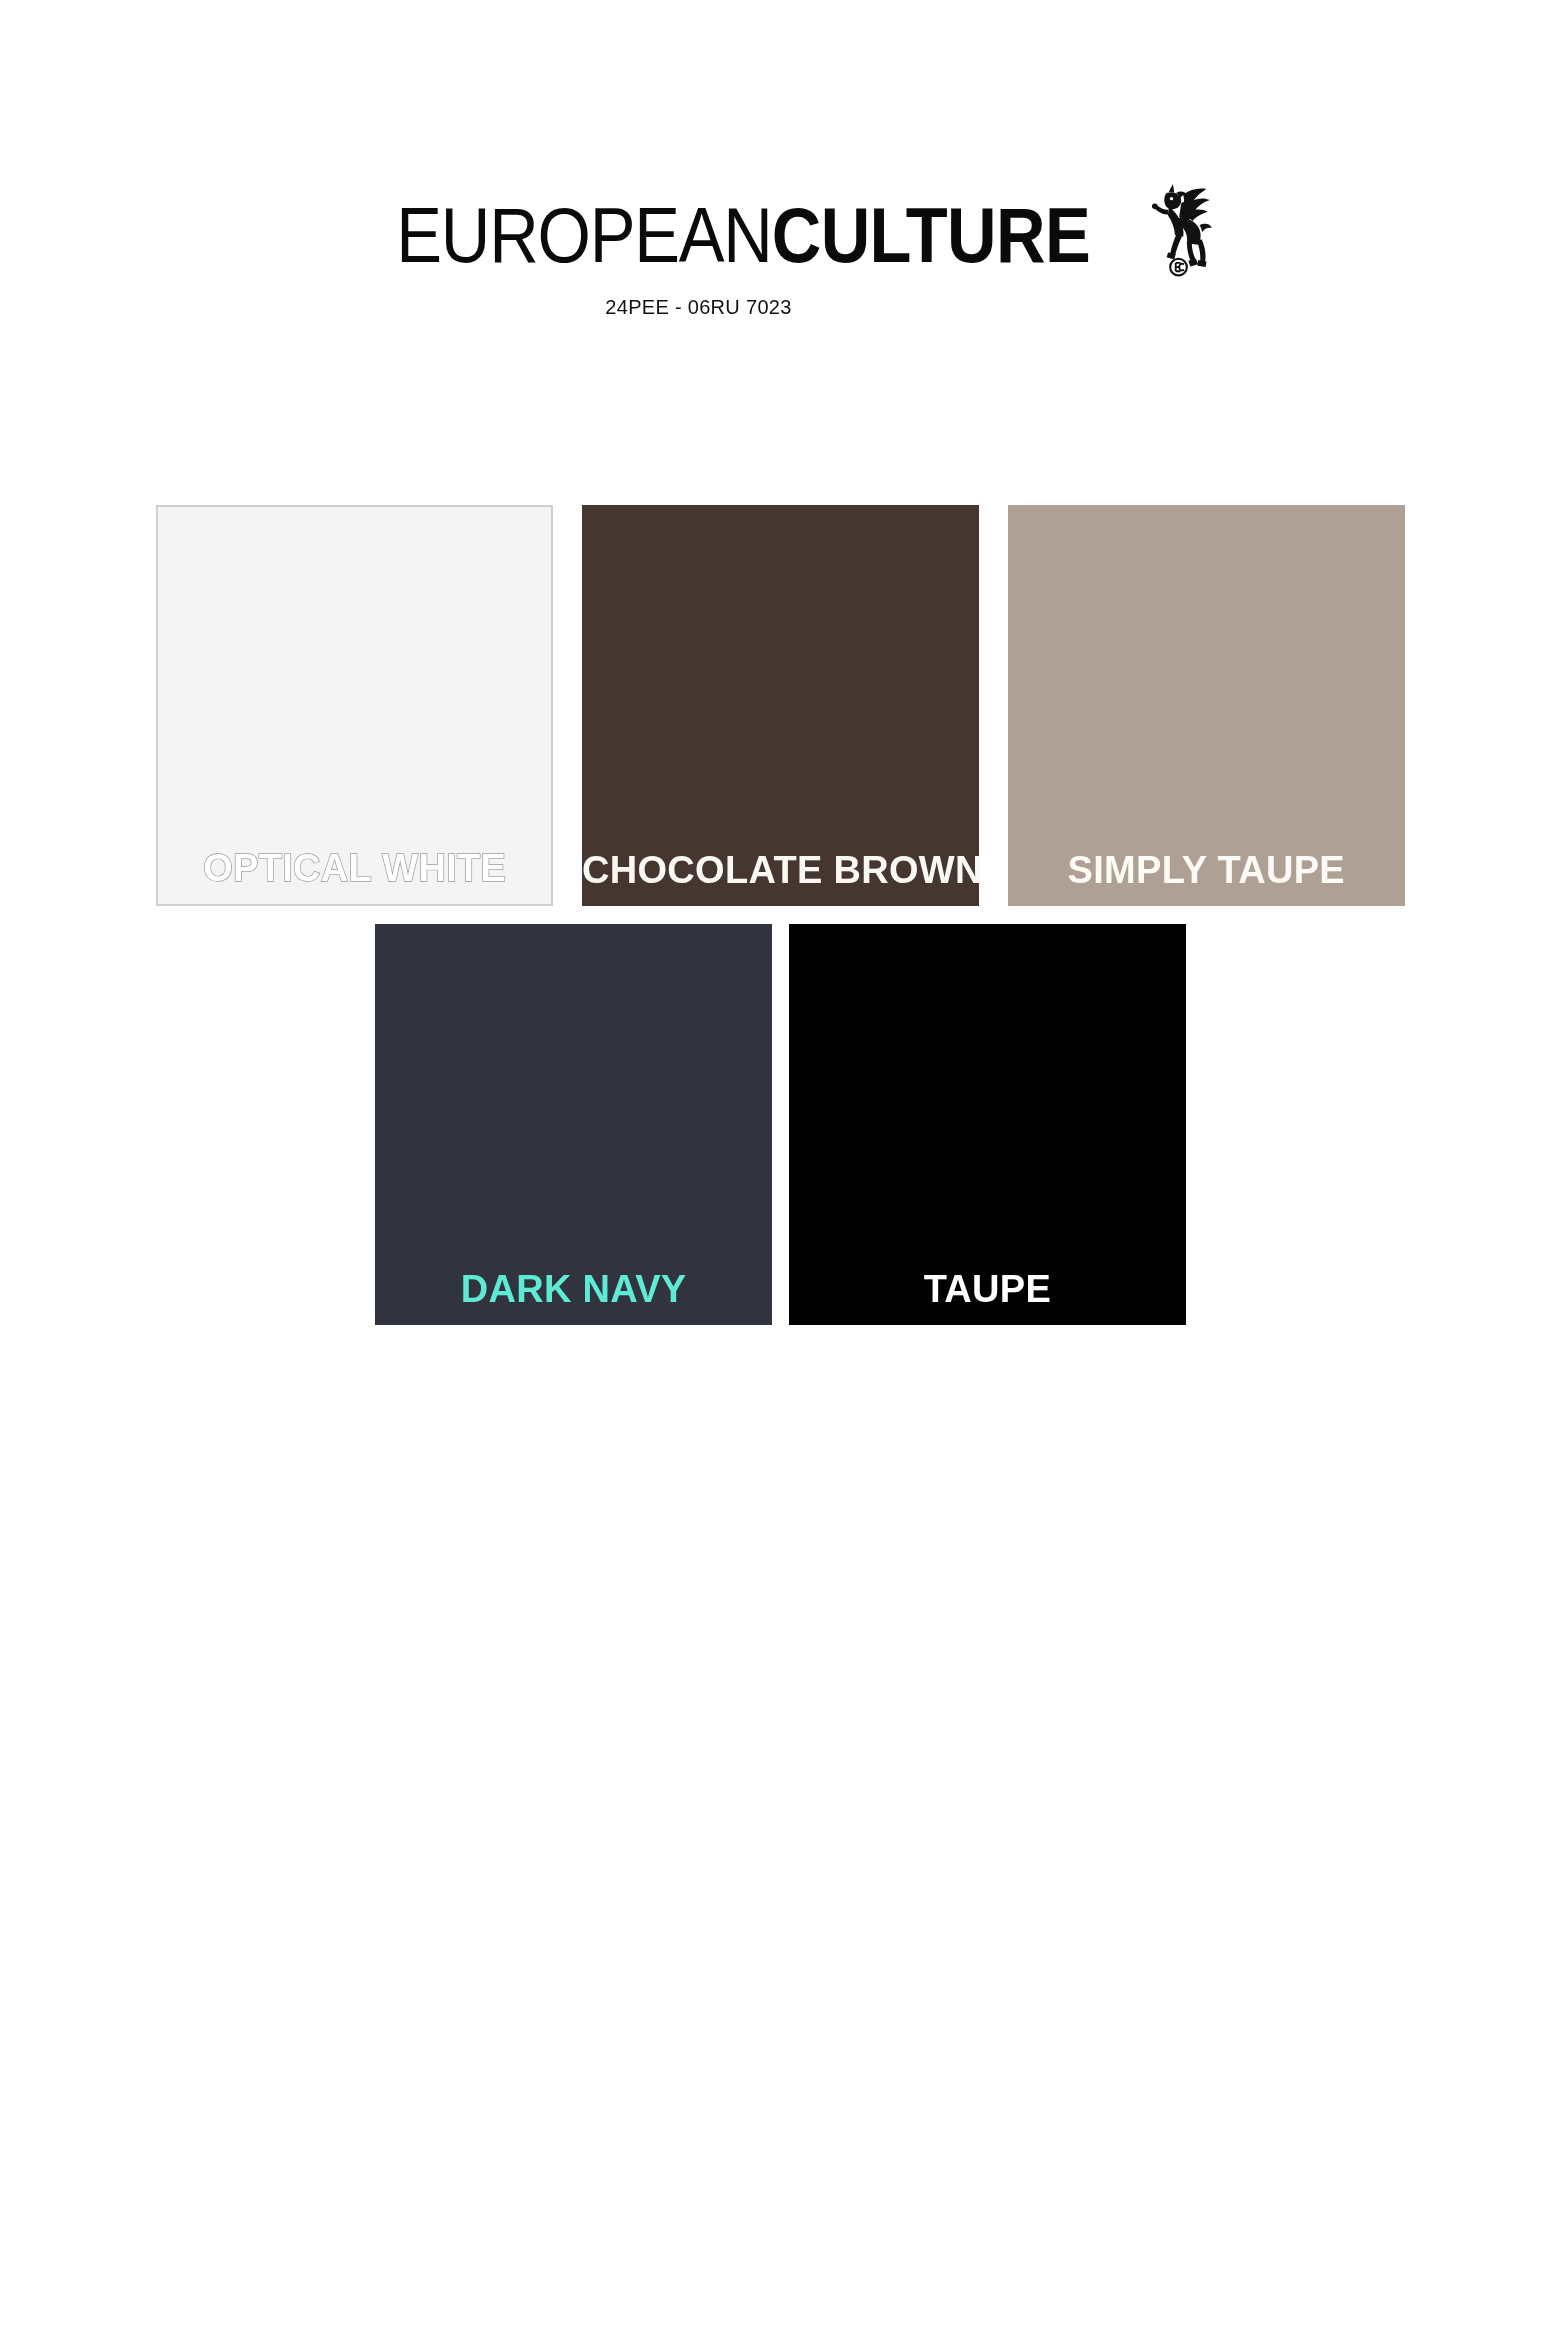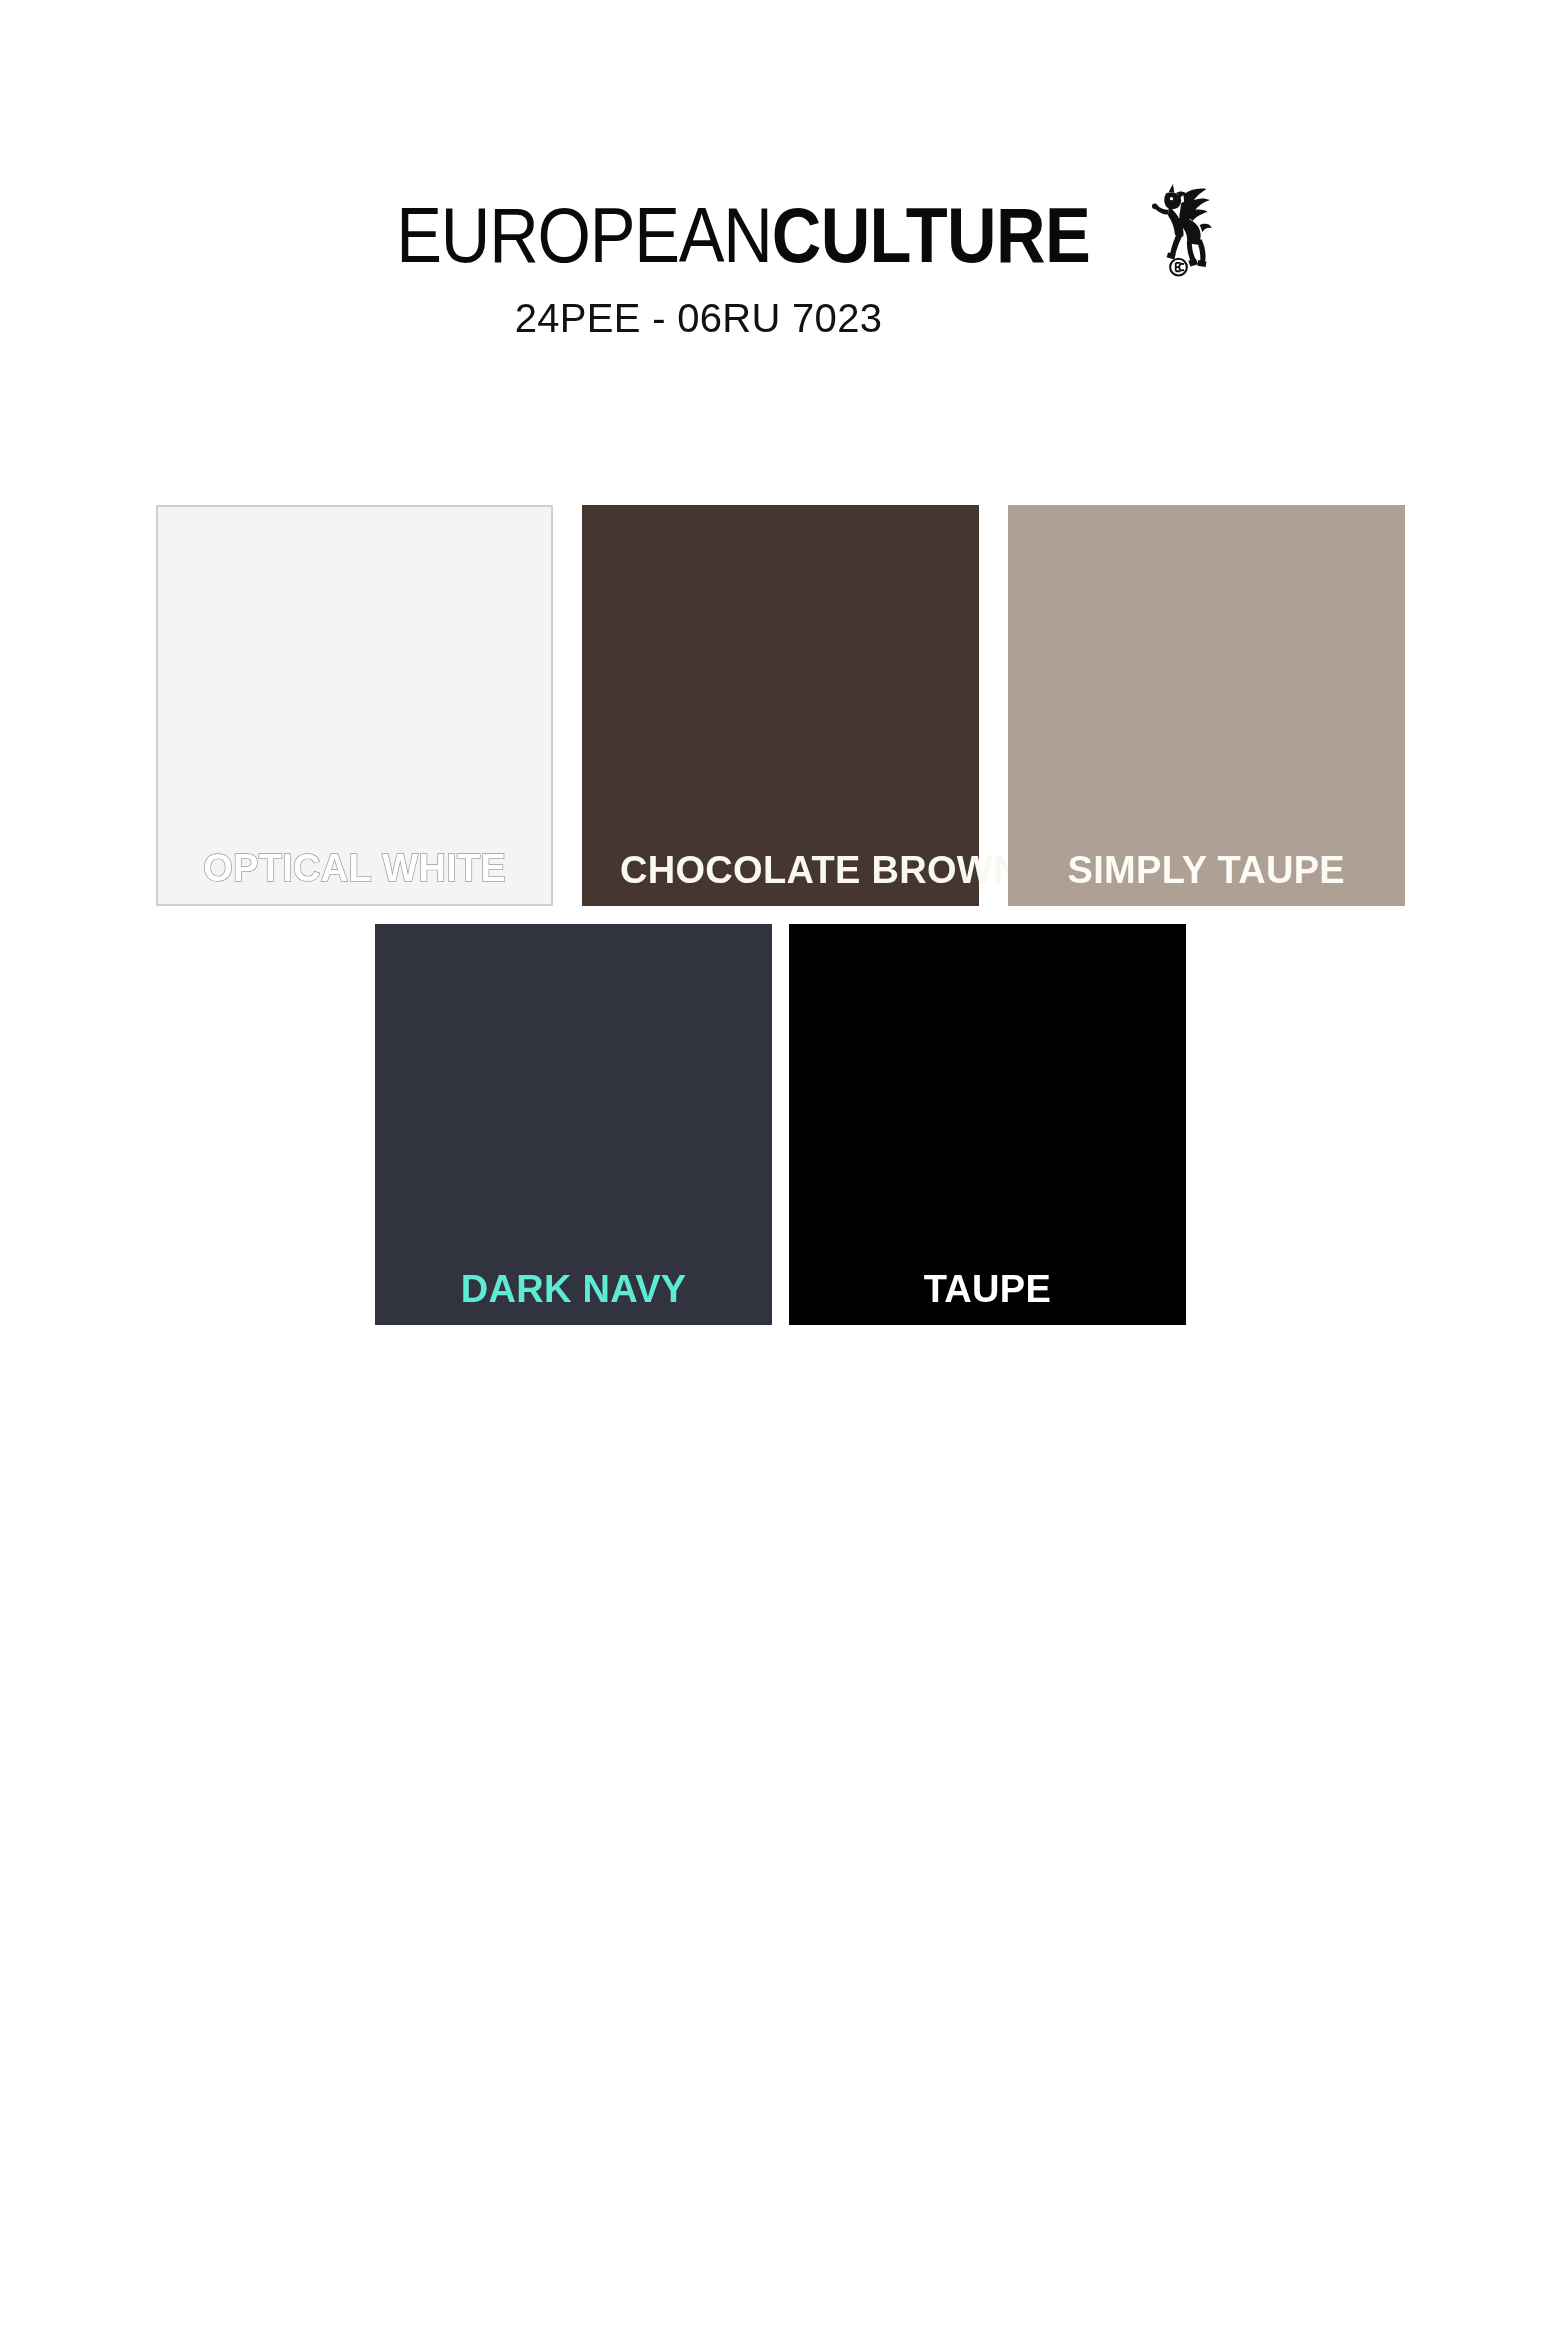--- a/index.html
+++ b/index.html
@@ -64,21 +64,21 @@
   }
   .pegasus-mark svg { display: block; width: 100%; height: 100%; }
 
   .style-code {
     position: absolute;
     top: 296px;
     left: 0;
     width: 1397px;
     text-align: center;
     font-family: "Liberation Sans", sans-serif;
-    font-size: 40px;
+    font-size: 20px;
     font-weight: 400;
     letter-spacing: 0.3px;
     color: #111111;
   }
 
   
   .swatch-grid {
     position: absolute;
     top: 505px;
     left: 0;
@@ -185,21 +185,21 @@
 </div>
 
 <div class="swatch-grid">
 
   <div class="swatch-row row-1">
 
     <div class="swatch bordered" style="background-color: rgb(244, 244, 244); border-color: rgb(207, 207, 207);">
       <div class="swatch-label outlined" style="color: rgb(255, 255, 255); -webkit-text-stroke: 1.4px rgb(154, 154, 154);">OPTICAL WHITE</div>
     </div>
 
-    <div class="swatch" style="background-color: rgb(69, 54, 48); padding-left: 38px;">
+    <div class="swatch" style="background-color: rgb(69, 54, 48);">
       <div class="swatch-label" style="color: rgb(250, 248, 242);">CHOCOLATE BROWN</div>
     </div>
 
     <div class="swatch" style="background-color: rgb(175, 160, 150);">
       <div class="swatch-label" style="color: rgb(253, 251, 245);">SIMPLY TAUPE</div>
     </div>
 
   </div>
 
   <div class="swatch-row row-2">

